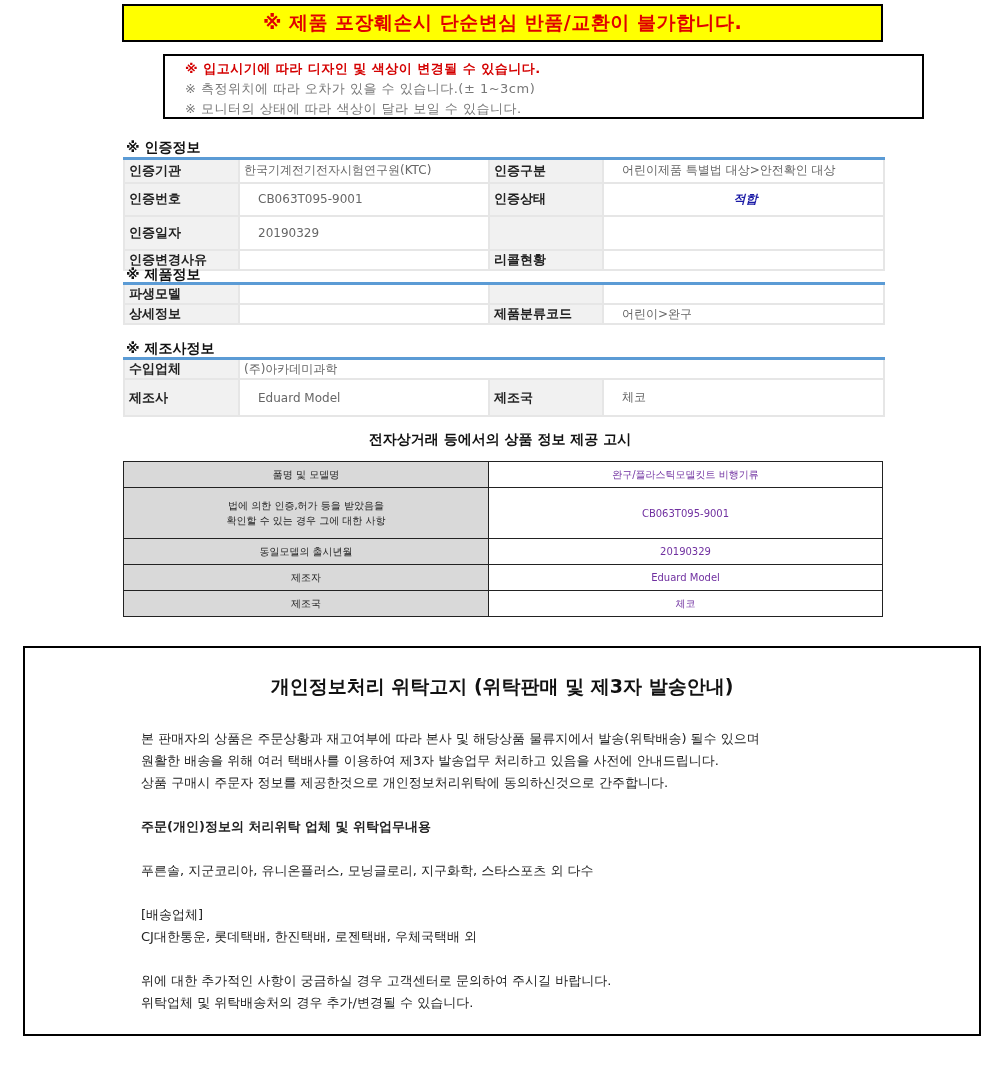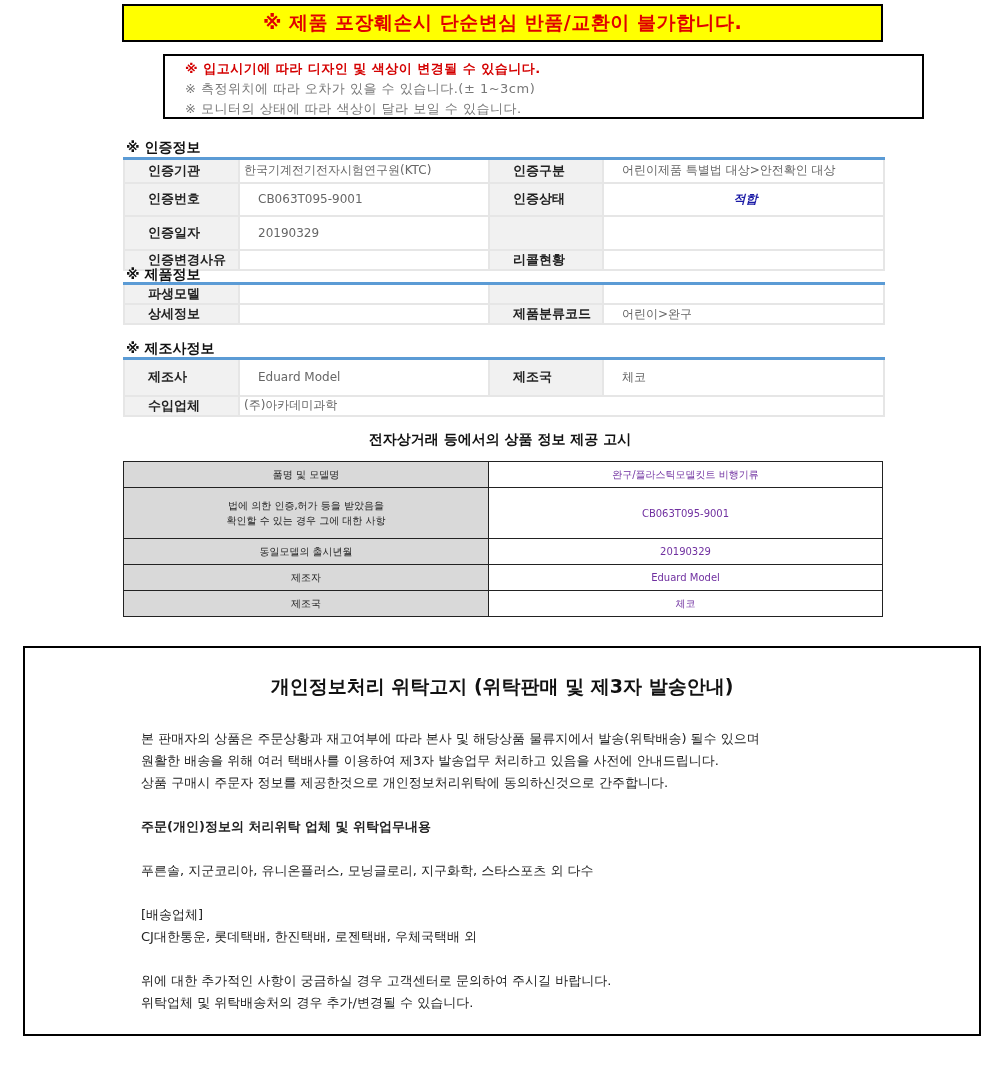--- a/index.html
+++ b/index.html
@@ -10,21 +10,21 @@
 
   .notice { position: absolute; left: 122px; top: 54px; width: 761px; height: 65px; border: 2px solid #000; padding: 3px 0 0 20px; margin-left: 41px; }
   .notice div { font-size: 13px; line-height: 20px; letter-spacing: 0.5px; }
   .notice .red { color: #d40000; font-weight: bold; }
   .notice .gray { color: #777; }
 
   .sec-title { position: absolute; left: 126px; font-size: 14px; font-weight: bold; color: #111; text-align: right; }
 
   .info-table { position: absolute; left: 123px; width: 760px; border-top: 3px solid #5b9bd5; border-collapse: collapse; table-layout: fixed; }
   .info-table td { border: 2px solid #e6e6e6; font-size: 12px; color: #666; vertical-align: middle; }
-  .info-table td.lbl { background: #f1f1f1; color: #222; font-weight: bold; font-size: 13px; padding-left: 23px; }
+  .info-table td.lbl { background: #f1f1f1; color: #222; font-weight: bold; font-size: 13px; padding-left: 4px; }
   .info-table td.val { padding-left: 4px; }
   .info-table td.val.ind { padding-left: 18px; }
   .info-table td.ok { color: #1a1aa6; font-weight: bold; text-align: center; font-style: italic; }
 
   .gosi-title { position: absolute; left: 0; width: 1000px; top: 431px; text-align: center; font-size: 14px; font-weight: bold; color: #111; }
 
   .gosi-table { position: absolute; left: 123px; top: 461px; width: 760px; border-collapse: collapse; table-layout: fixed; }
   .gosi-table td { border: 1px solid #222; font-size: 10px; text-align: center; vertical-align: middle; line-height: 15px; }
   .gosi-table td.lbl { background: #d9d9d9; color: #222; width: 365px; }
   .gosi-table td.val { color: #7030a0; }
@@ -112,29 +112,29 @@
 
 <div class="sec-title" style="top:340px">※ 제조사정보</div>
 <table class="info-table" style="top:357px">
   <colgroup>
       <col style="width:115px">
       <col style="width:250px">
       <col style="width:114px">
       <col style="width:281px">
     </colgroup>
   <tbody>
-      <tr style="height:37px">
+      <tr style="height:18px">
+    <td class="lbl">수입업체</td>
+    <td class="val" colspan="3">(주)아카데미과학</td>
+  </tr>
+  <tr style="height:37px">
     <td class="lbl">제조사</td>
     <td class="val ind">Eduard Model</td>
     <td class="lbl">제조국</td>
     <td class="val ind">체코</td>
-  </tr>
-  <tr style="height:18px">
-    <td class="lbl">수입업체</td>
-    <td class="val" colspan="3">(주)아카데미과학</td>
   </tr>
 </tbody>
   </table>
 
 <div class="gosi-title">전자상거래 등에서의 상품 정보 제공 고시</div>
 <table class="gosi-table">
   <tbody>
       <tr style="height:26px">
     <td class="lbl">품명 및 모델명</td>
     <td class="val">완구/플라스틱모델킷트 비행기류</td>

